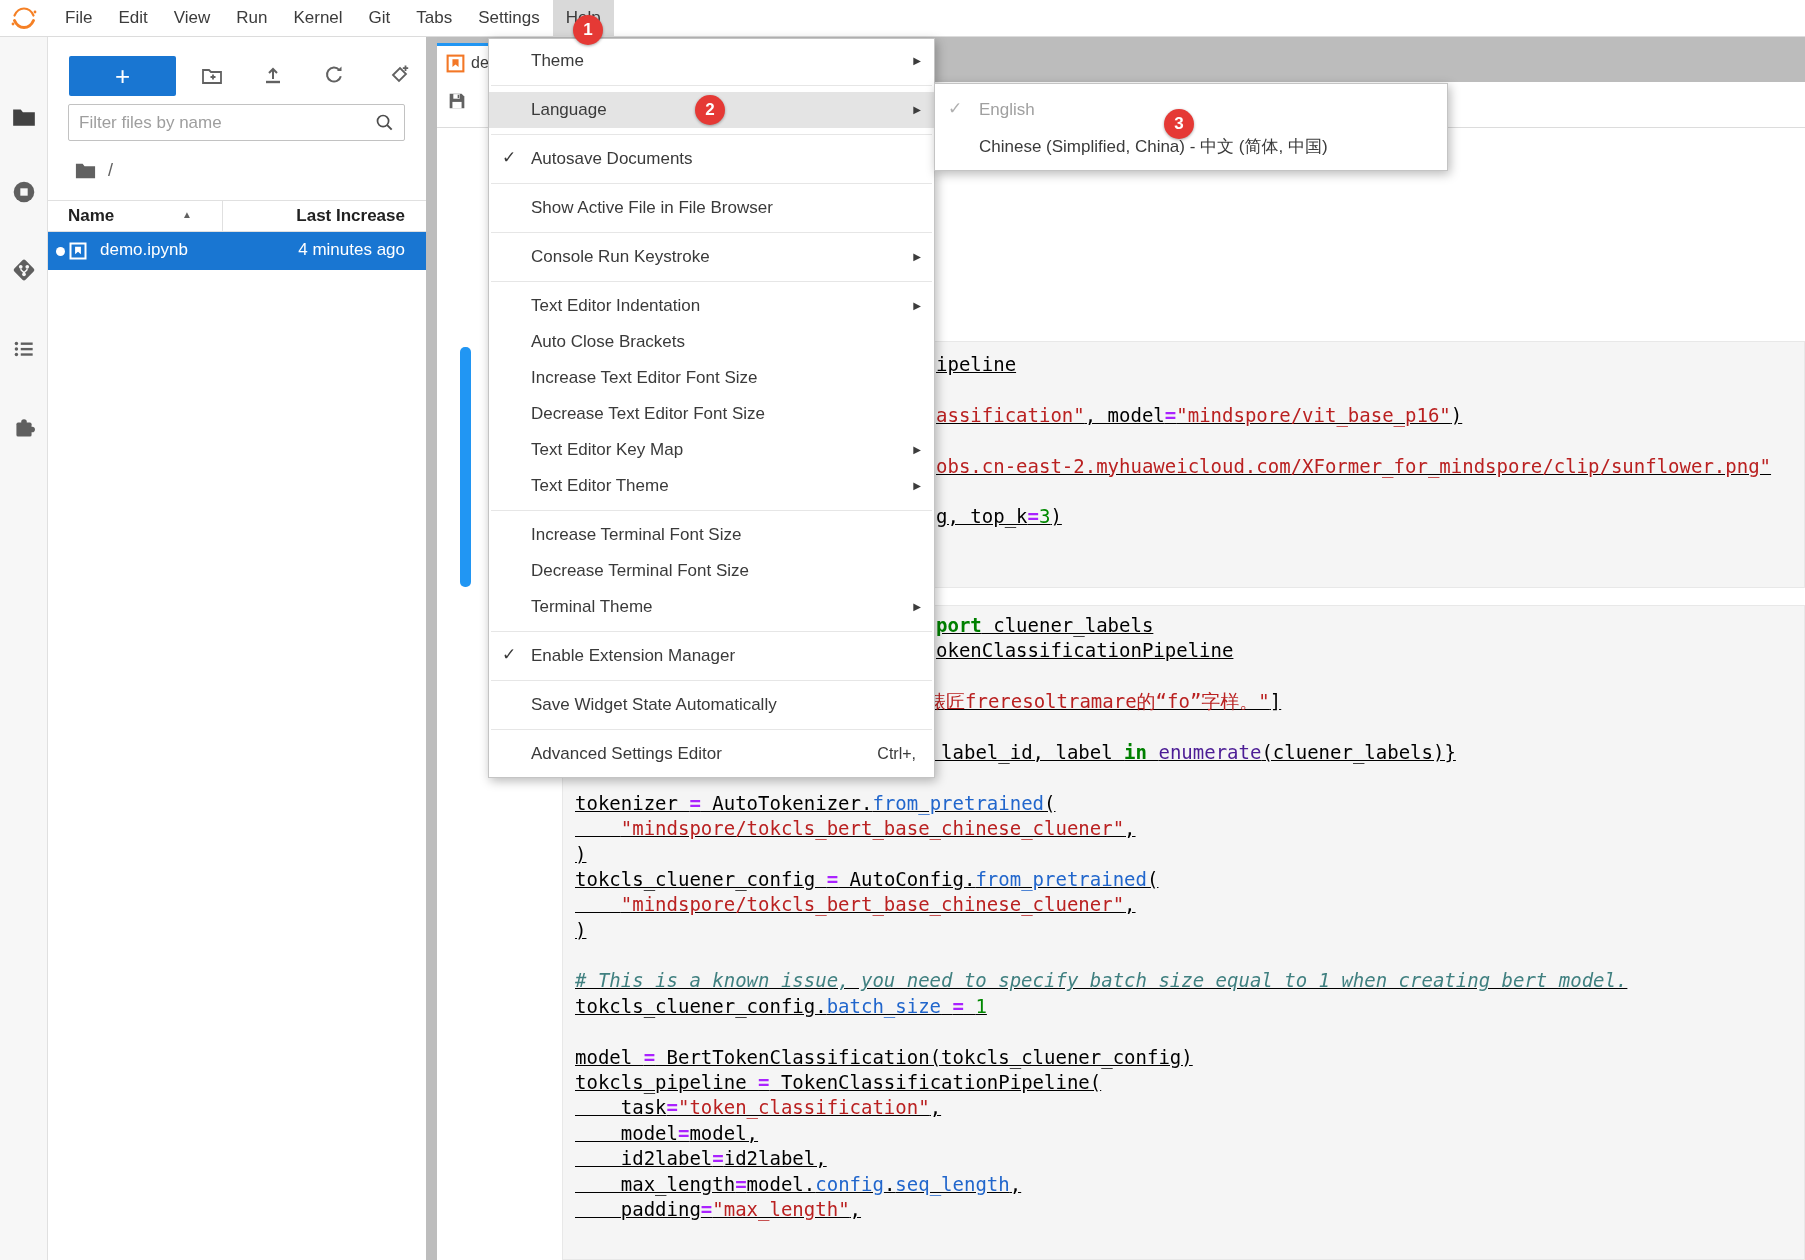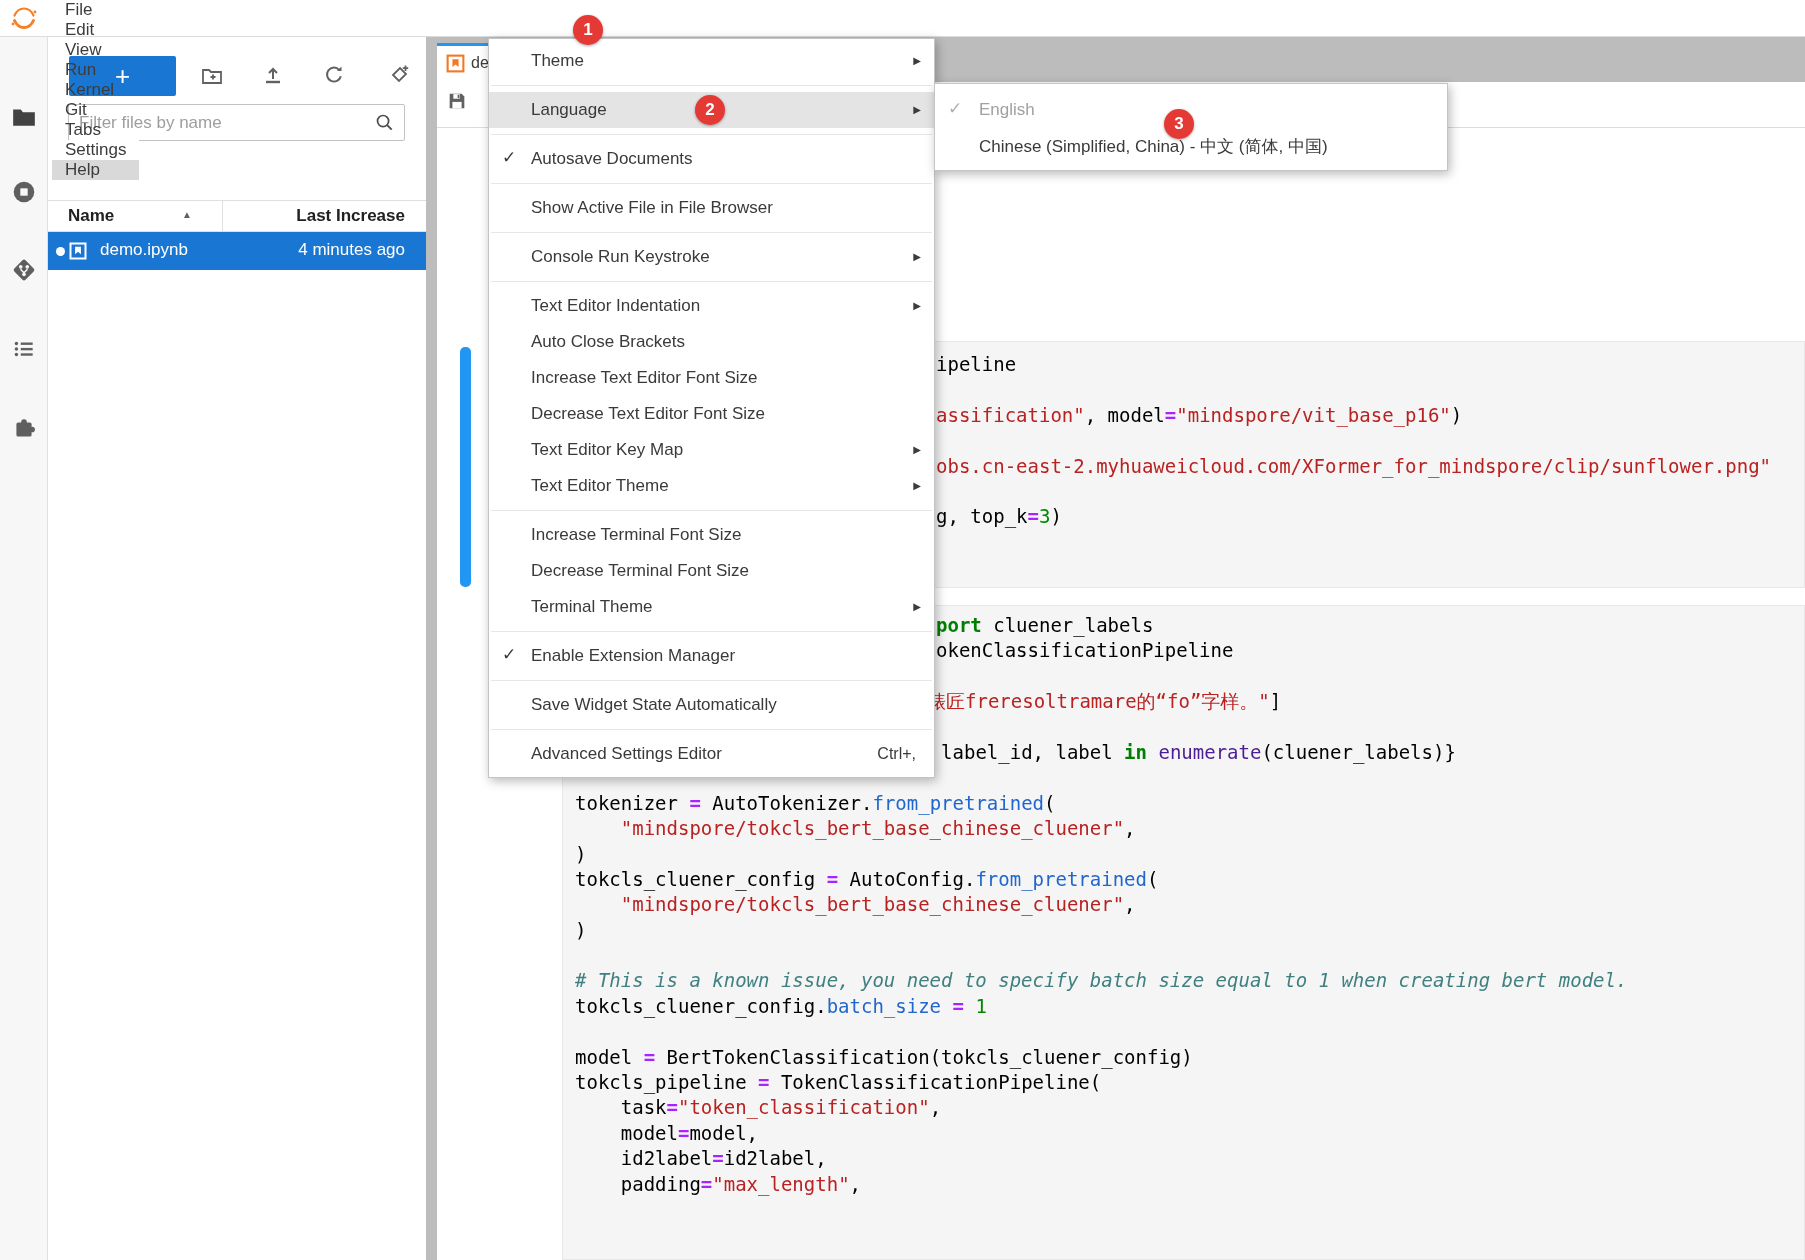--- a/index.html
+++ b/index.html
@@ -56,21 +56,21 @@
   #nb-toolbar { position:absolute; left:437px; top:82px; width:1368px; height:46px; background:#fff;
     border-bottom:1px solid #dcdcdc; }
   #save-ic { position:absolute; left:9px; top:8px; width:22px; height:22px; color:#616161; cursor:pointer; }
   #main-bg { position:absolute; left:437px; top:128px; width:1368px; height:1132px; background:#fff; }
 
   
   .cell { position:absolute; left:562px; width:1243px; background:#f5f5f5; border:1px solid #e8e8e8; overflow:hidden; }
   #cell1 { top:341px; height:247px; }
   #cell2 { top:605px; height:655px; }
   #bluebar { position:absolute; left:460px; top:347px; width:11px; height:240px; border-radius:5px; background:#2196f3; cursor:pointer; }
-  .code { font-family:"DejaVu Sans Mono", monospace; font-size:19px; }
+  .code { font-family:"DejaVu Sans Mono", monospace; font-size:19px;text-decoration:underline; }
   .code-line { height:25.4px; line-height:25.4px; white-space:pre; }
   .pos-full { margin-left:12px; }
   .pos-frag { margin-left:373px; }
   .pos-fragcjk { margin-left:364px; }
   #cell1 .cell-content { padding-top:10px; }
   #cell2 .cell-content { padding-top:7px; }
   .tk-n { color:#000; }
   .tk-k { color:#008000; font-weight:bold; }
   .tk-b { color:#4c1d95; }
   .tk-s { color:#ba2121; }
@@ -108,21 +108,21 @@
 </head>
 <body>
 
 <div id="menubar">
   <svg id="logo" viewBox="0 0 28 28">
     <path d="M4.5 16.5 C6.5 21 10 23.5 14 23.5 s7.5-2.5 9.5-7" fill="none" stroke="#f58025" stroke-width="3" stroke-linecap="round"></path>
     <path d="M4.5 11.5 C6.5 7 10 4.5 14 4.5 s7.5 2.5 9.5 7" fill="none" stroke="#f58025" stroke-width="2.2" stroke-linecap="round"></path>
     <circle cx="3" cy="20" r="1.4" fill="#f58025"></circle>
       <circle cx="25" cy="8" r="1.4" fill="#f58025"></circle>
   </svg>
-  <div id="menubar-items" style="display:flex;flex-direction:column;">
+  <div id="menubar-items" style="display:flex;">
       <div class="mb-item">File</div>
       <div class="mb-item">Edit</div>
       <div class="mb-item">View</div>
       <div class="mb-item">Run</div>
       <div class="mb-item">Kernel</div>
       <div class="mb-item">Git</div>
       <div class="mb-item">Tabs</div>
       <div class="mb-item open">Settings</div>
       <div class="mb-item hovered">Help</div>
     </div>
@@ -260,20 +260,21 @@
       <div class="code-line pos-full"><span class="tk-n">)</span></div>
       <div class="code-line pos-full"></div>
       <div class="code-line pos-full"><span class="tk-c"># This is a known issue, you need to specify batch size equal to 1 when creating bert model.</span></div>
       <div class="code-line pos-full"><span class="tk-n">tokcls_cluener_config.</span><span class="tk-f">batch_size</span><span class="tk-n"> </span><span class="tk-o">=</span><span class="tk-n"> </span><span class="tk-m">1</span></div>
       <div class="code-line pos-full"></div>
       <div class="code-line pos-full"><span class="tk-n">model </span><span class="tk-o">=</span><span class="tk-n"> BertTokenClassification(tokcls_cluener_config)</span></div>
       <div class="code-line pos-full"><span class="tk-n">tokcls_pipeline </span><span class="tk-o">=</span><span class="tk-n"> TokenClassificationPipeline(</span></div>
       <div class="code-line pos-full"><span class="tk-n">    task</span><span class="tk-o">=</span><span class="tk-s">"token_classification"</span><span class="tk-n">,</span></div>
       <div class="code-line pos-full"><span class="tk-n">    model</span><span class="tk-o">=</span><span class="tk-n">model,</span></div>
       <div class="code-line pos-full"><span class="tk-n">    id2label</span><span class="tk-o">=</span><span class="tk-n">id2label,</span></div>
+      <div class="code-line pos-full"><span class="tk-n">    max_length</span><span class="tk-o">=</span><span class="tk-n">model.</span><span class="tk-f">config</span><span class="tk-n">.</span><span class="tk-f">seq_length</span><span class="tk-n">,</span></div>
       <div class="code-line pos-full"><span class="tk-n">    padding</span><span class="tk-o">=</span><span class="tk-s">"max_length"</span><span class="tk-n">,</span></div>
     </div>
 </div>
 <div id="bluebar"></div>
 
 <div id="settings-menu">
     <div class="menu-row">
       <span>Theme</span>
       <span class="menu-arrow">▶</span>
     </div>

